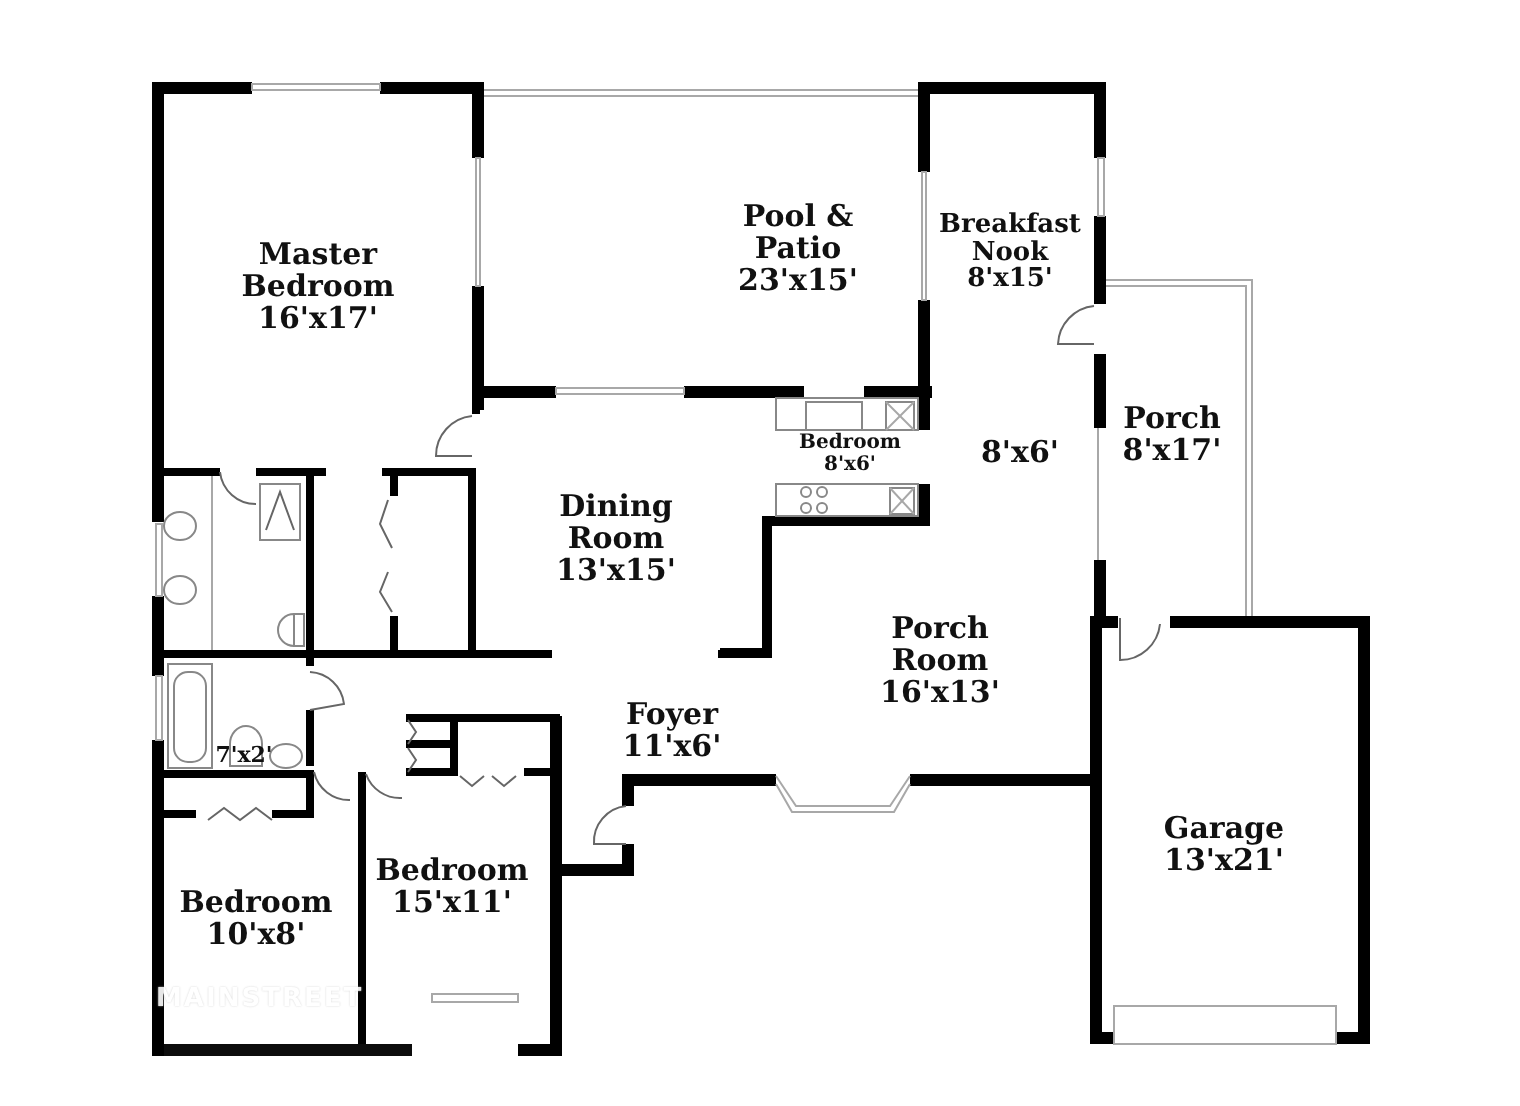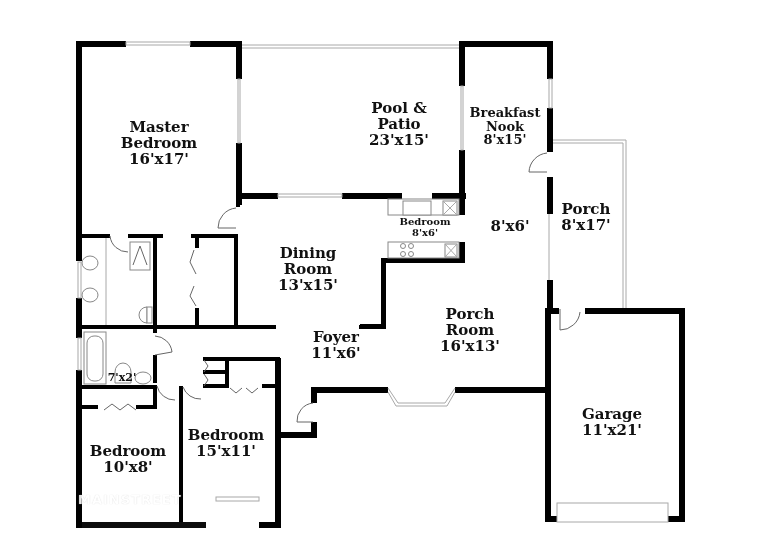--- a/index.html
+++ b/index.html
@@ -225,37 +225,37 @@
   <span class="line">Room</span>
   <span class="line">13'x15'</span>
 </div>
 
 <div class="label" style="left:470px; top:307px;">
   <span class="line">Porch</span>
   <span class="line">Room</span>
   <span class="line">16'x13'</span>
 </div>
 
-<div class="label" style="left:336px; top:330px;text-align:center;">
+<div class="label" style="left:336px; top:350px;text-align:center;">
   <span class="line">Foyer</span>
   <span class="line">11'x6'</span>
 </div>
 
 <div class="label small" style="left:122px; top:372px;">
   <span class="line">7'x2'</span>
 </div>
 
 <div class="label" style="left:128px; top:444px;">
   <span class="line">Bedroom</span>
   <span class="line">10'x8'</span>
 </div>
 
 <div class="label" style="left:226px; top:428px;">
   <span class="line">Bedroom</span>
   <span class="line">15'x11'</span>
 </div>
 
 <div class="label" style="left:612px; top:407px;">
   <span class="line">Garage</span>
-  <span class="line">11'x21'</span>
+  <span class="line">13'x21'</span>
 </div>
 
 <div class="watermark">MAINSTREET</div>
 
 </body></html>

